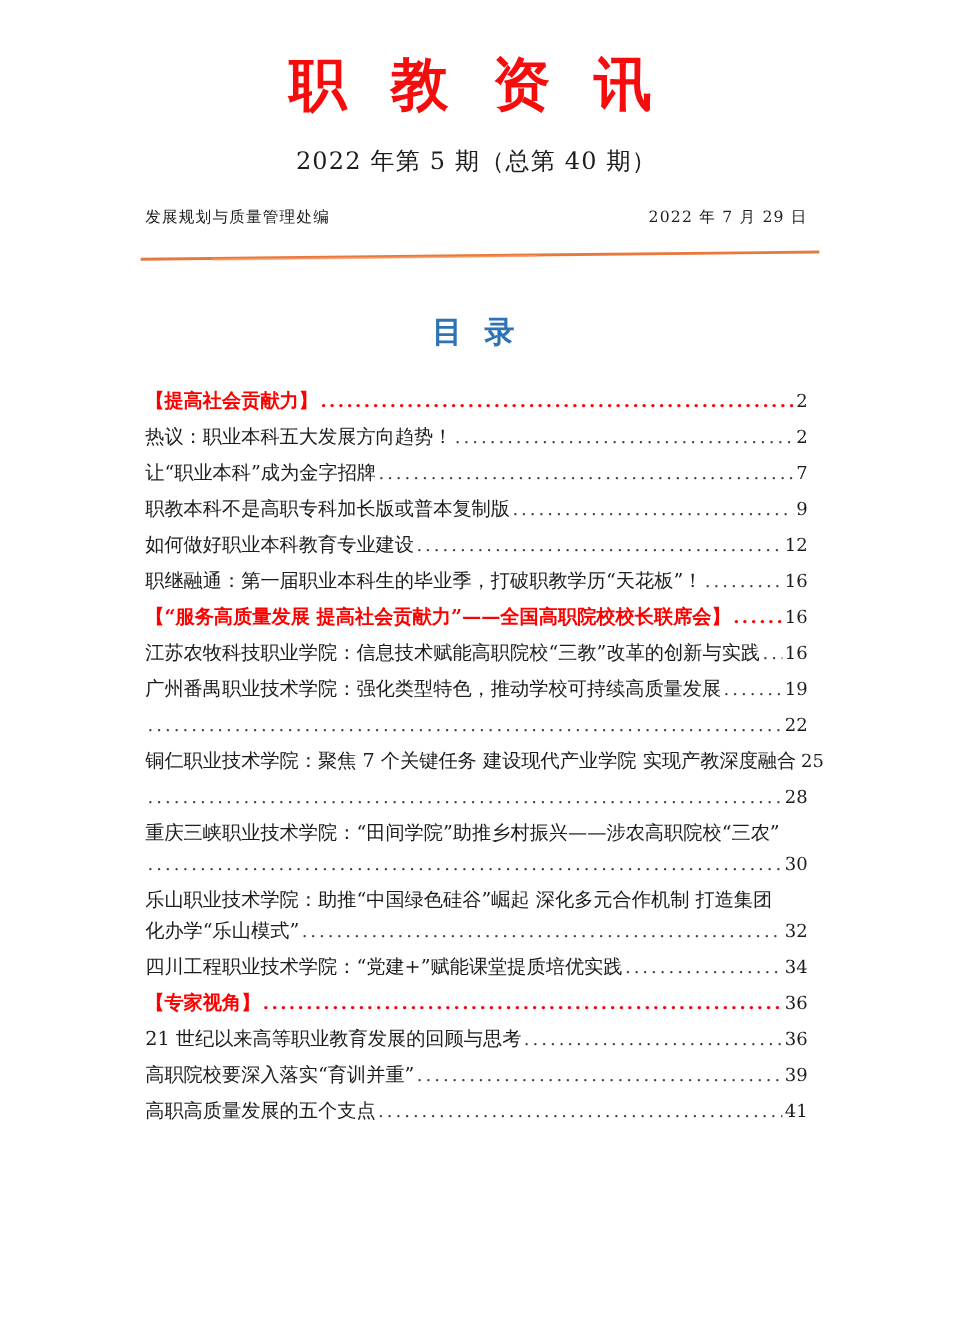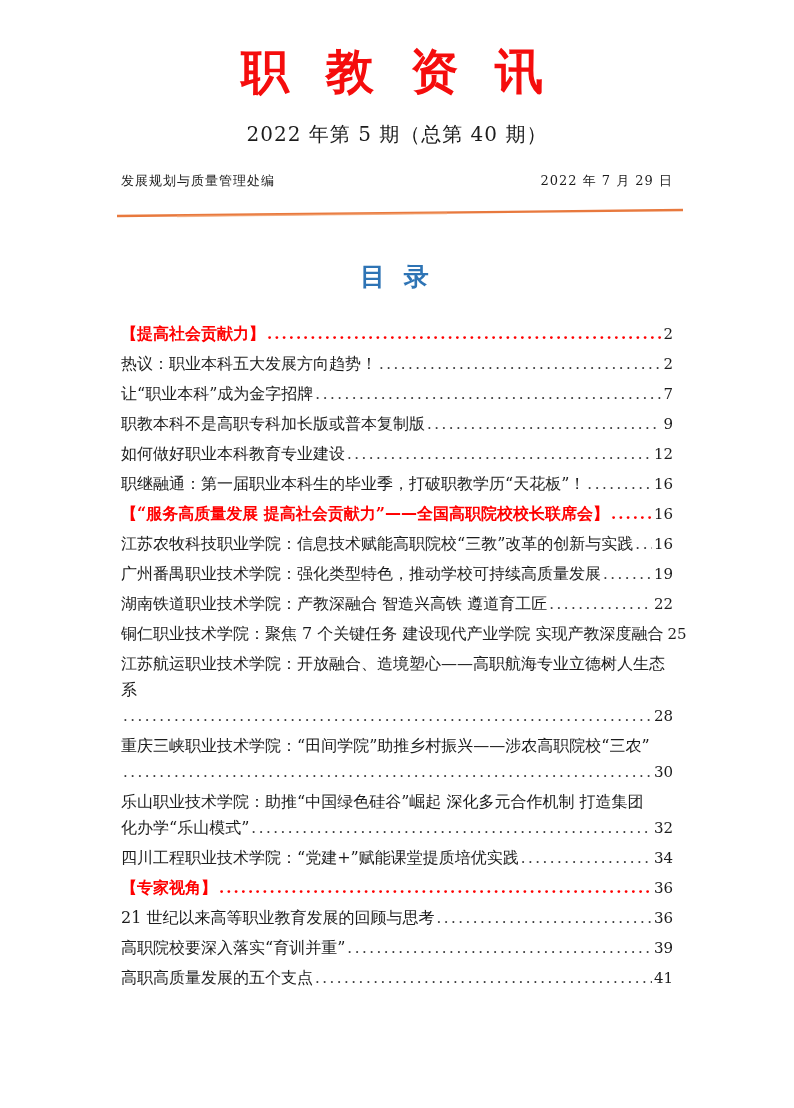--- a/index.html
+++ b/index.html
@@ -137,37 +137,33 @@
     <div class="toc-lines"></div>
     <div class="toc-line">
       <span class="toc-text">广州番禺职业技术学院：强化类型特色，推动学校可持续高质量发展</span>
       <span class="toc-dots"></span>
       <span class="toc-page">19</span>
     </div>
   </div>
       <div class="toc-row">
     <div class="toc-lines"></div>
     <div class="toc-line">
-      <span class="toc-text">湖南铁道职业技术学院：产教深融合 智造兴高铁  遵道育工匠</span>
       <span class="toc-dots"></span>
       <span class="toc-page">22</span>
     </div>
   </div>
       <div class="toc-row">
     <div class="toc-lines"></div>
     <div class="toc-line">
       <span class="toc-text">铜仁职业技术学院：聚焦 7 个关键任务 建设现代产业学院 实现产教深度融合</span>
       <span class="toc-dots"></span>
       <span class="toc-page">25</span>
     </div>
   </div>
       <div class="toc-row">
-    <div class="toc-lines">
-          <div class="toc-line-full">江苏航运职业技术学院：开放融合、造境塑心——高职航海专业立德树人生态系</div>
-        </div>
     <div class="toc-line">
       <span class="toc-dots"></span>
       <span class="toc-page">28</span>
     </div>
   </div>
       <div class="toc-row">
     <div class="toc-lines">
           <div class="toc-line-full">重庆三峡职业技术学院：“田间学院”助推乡村振兴——涉农高职院校“三农”</div>
         </div>
     <div class="toc-line">

